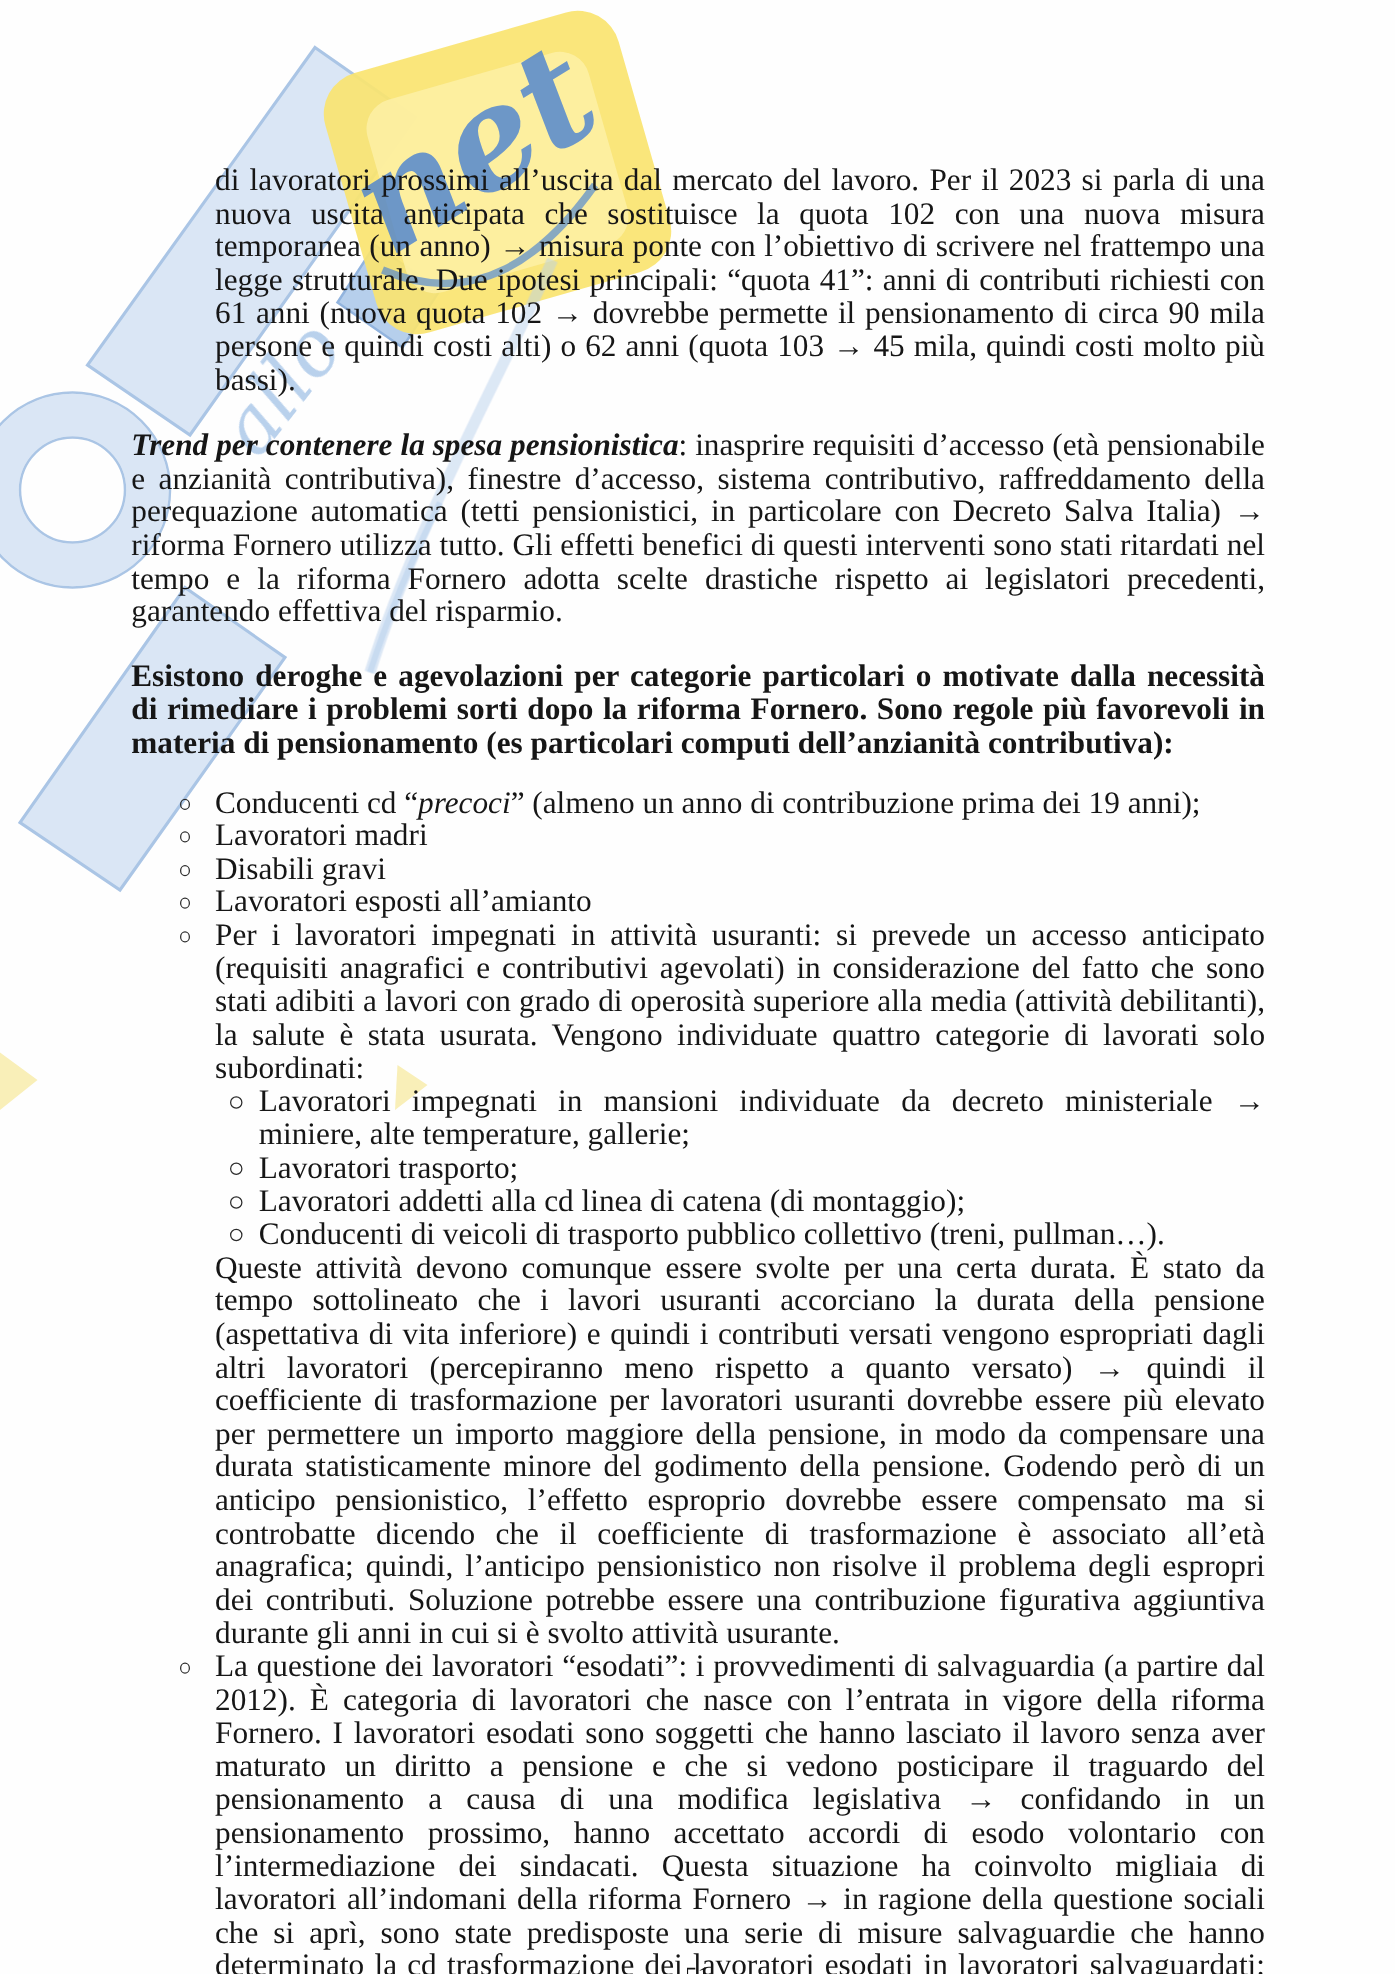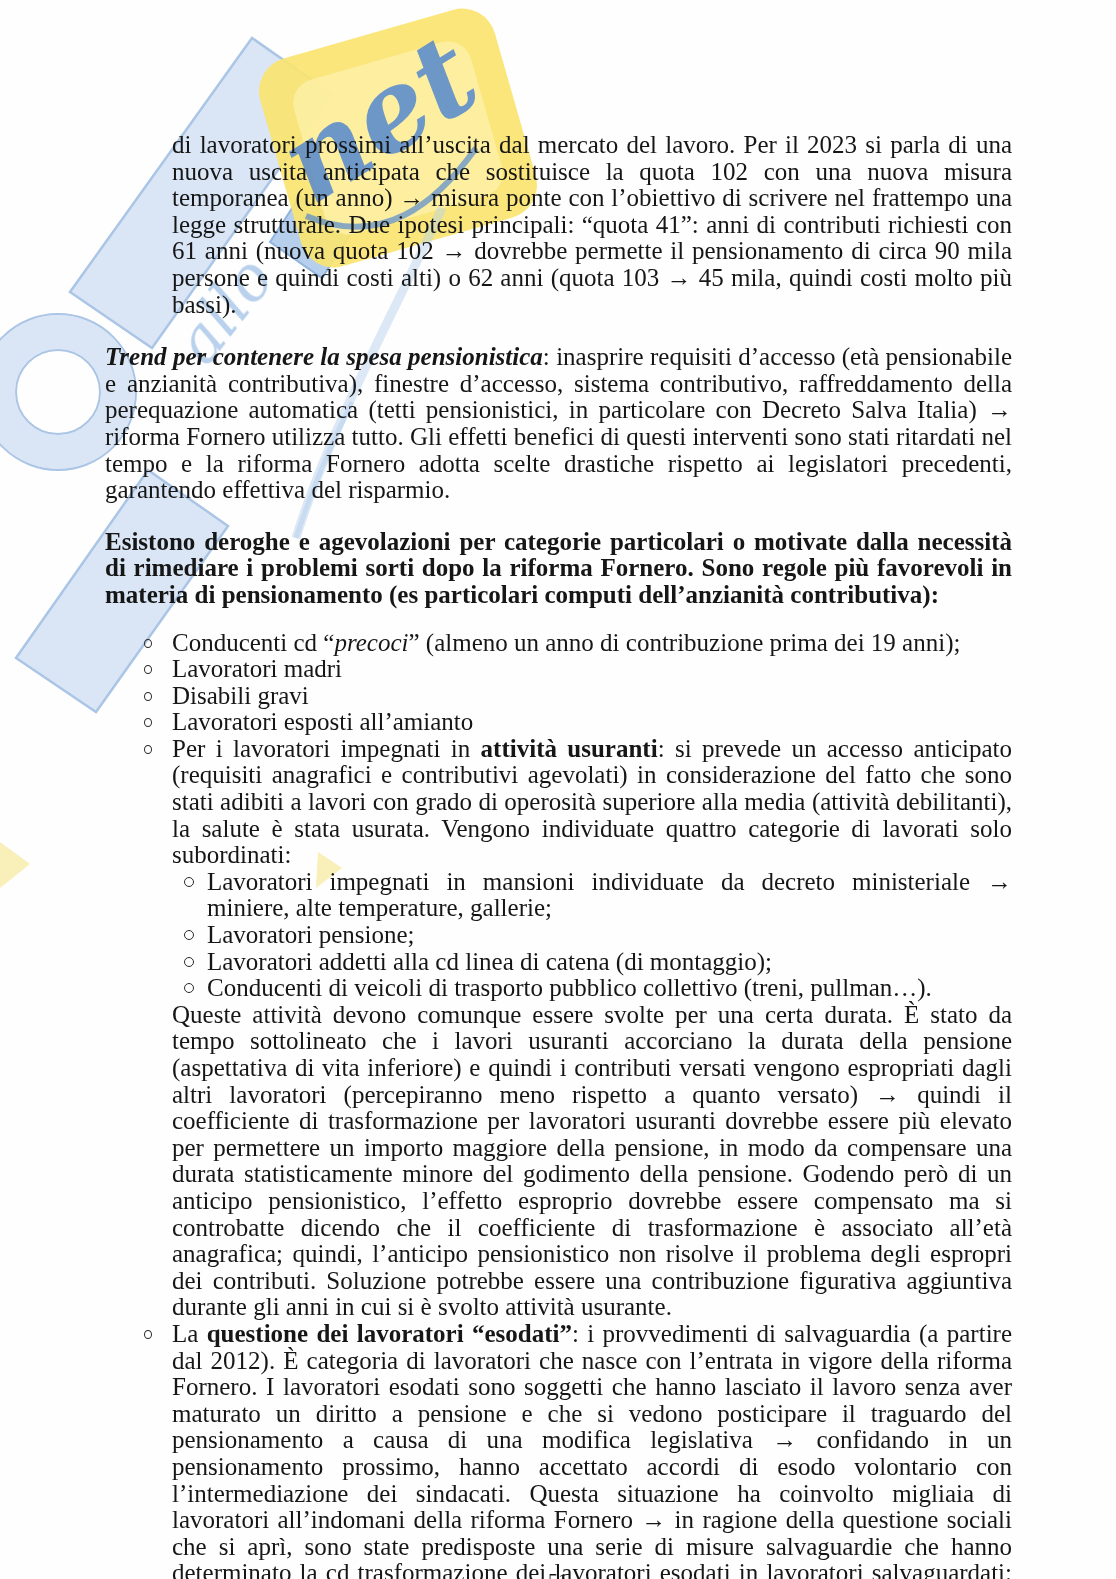--- a/index.html
+++ b/index.html
@@ -16,21 +16,21 @@
   
   .content{
     position:absolute;left:105px;top:132px;width:907px;z-index:1;
     font-size:25px;line-height:26.6px;text-align:justify;
   }
   .content p{margin:0;}
   .p-cont{padding-left:67px;margin-bottom:26px !important;}
   .p-trend{margin-bottom:25px !important;}
   .p-deroghe{margin-bottom:21px !important;font-weight:bold;}
   .lead-bi{font-weight:bold;font-style:italic;margin-top:16px;}
-  b{font-weight:bold;}
+  b{font-weight:normal;}
   i{font-style:italic;}
   ul{list-style:none;margin:0;padding:0;}
   li{position:relative;padding-left:67px;}
   .blt{
     position:absolute;display:block;
     width:8px;height:9px;border:1.6px solid #2a2a2a;border-radius:50%;
     left:39px;top:9px;box-sizing:border-box;background:transparent;
   }
   ul.inner li{padding-left:35px;}
   ul.inner .blt{width:10px;height:10px;border-width:1.5px;left:12px;top:8px;}
@@ -102,21 +102,21 @@
       </li>
 
       <li>
         <span class="blt"></span><span>Per i lavoratori impegnati in </span><b>attività usuranti</b><span>: si prevede un accesso anticipato (requisiti anagrafici e contributivi agevolati) in considerazione del fatto che sono stati adibiti a lavori con grado di operosità superiore alla media (attività debilitanti), la salute è stata usurata. Vengono individuate quattro categorie di lavorati solo subordinati:</span>
 
         <ul class="inner">
           <li>
             <span class="blt"></span><span>Lavoratori impegnati in mansioni individuate da decreto ministeriale → miniere, alte temperature, gallerie;</span>
           </li>
           <li>
-            <span class="blt"></span><span>Lavoratori pensione;</span>
+            <span class="blt"></span><span>Lavoratori trasporto;</span>
           </li>
           <li>
             <span class="blt"></span><span>Lavoratori addetti alla cd linea di catena (di montaggio);</span>
           </li>
           <li>
             <span class="blt"></span><span>Conducenti di veicoli di trasporto pubblico collettivo (treni, pullman…).</span>
           </li>
         </ul>
 
         <p class="cont-note">Queste attività devono comunque essere svolte per una certa durata. È stato da tempo sottolineato che i lavori usuranti accorciano la durata della pensione (aspettativa di vita inferiore) e quindi i contributi versati vengono espropriati dagli altri lavoratori (percepiranno meno rispetto a quanto versato) → quindi il coefficiente di trasformazione per lavoratori usuranti dovrebbe essere più elevato per permettere un importo maggiore della pensione, in modo da compensare una durata statisticamente minore del godimento della pensione. Godendo però di un anticipo pensionistico, l’effetto esproprio dovrebbe essere compensato ma si controbatte dicendo che il coefficiente di trasformazione è associato all’età anagrafica; quindi, l’anticipo pensionistico non risolve il problema degli espropri dei contributi. Soluzione potrebbe essere una contribuzione figurativa aggiuntiva durante gli anni in cui si è svolto attività usurante.</p>

